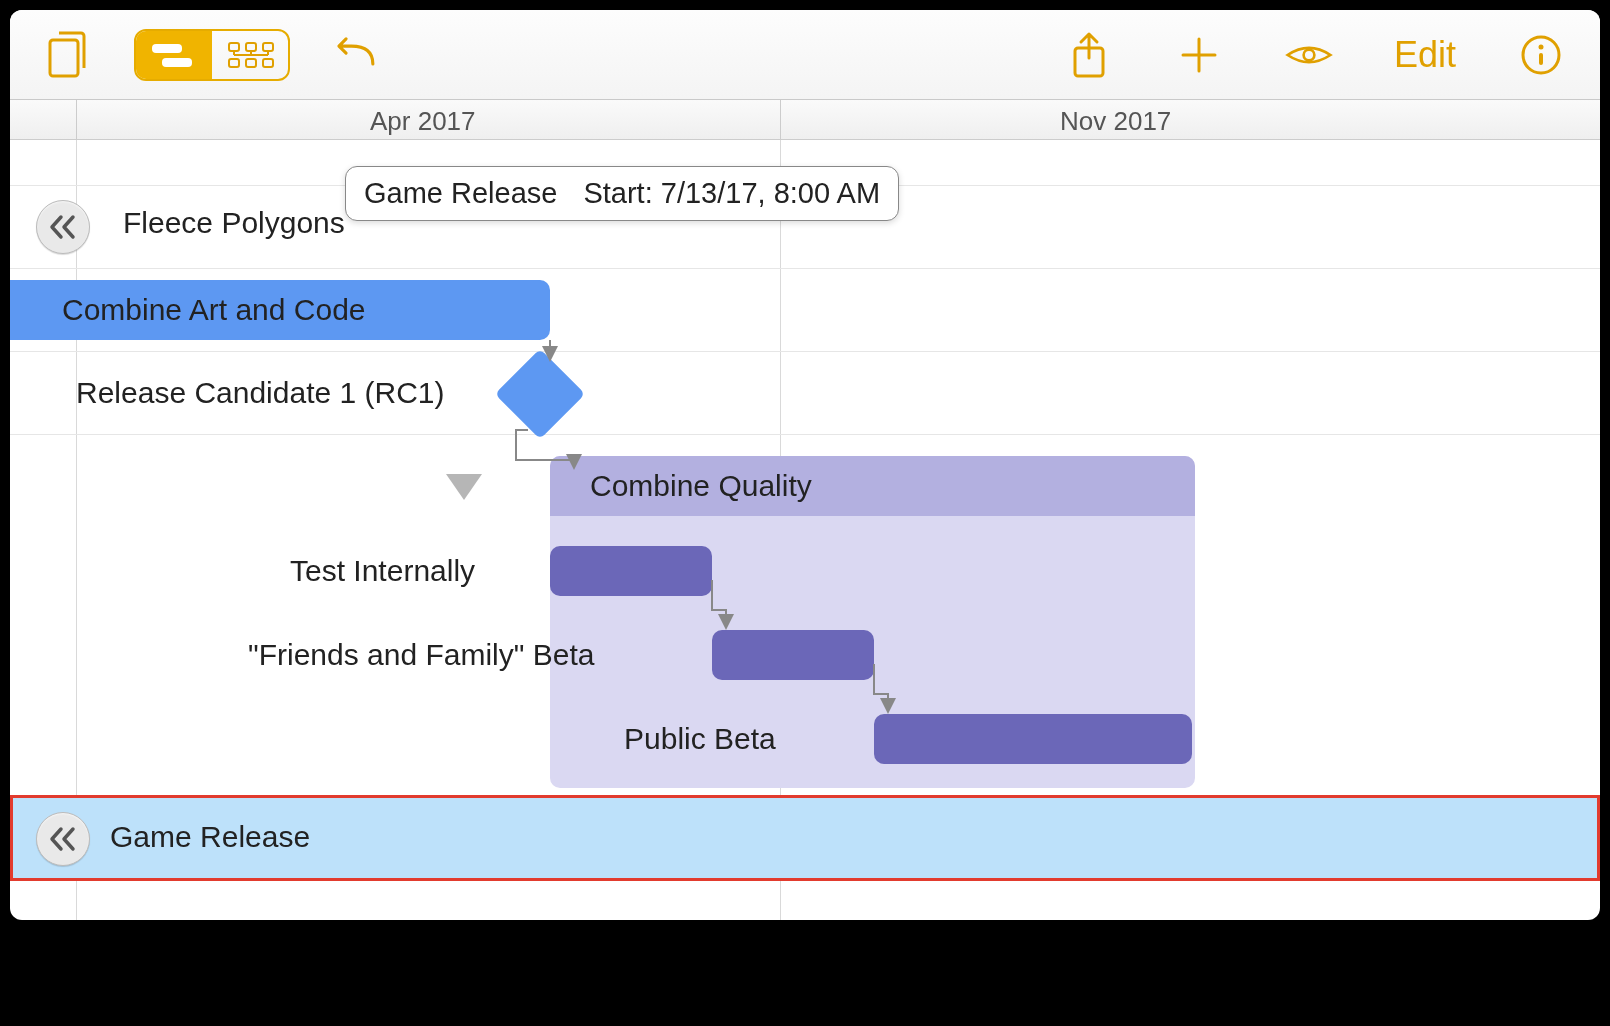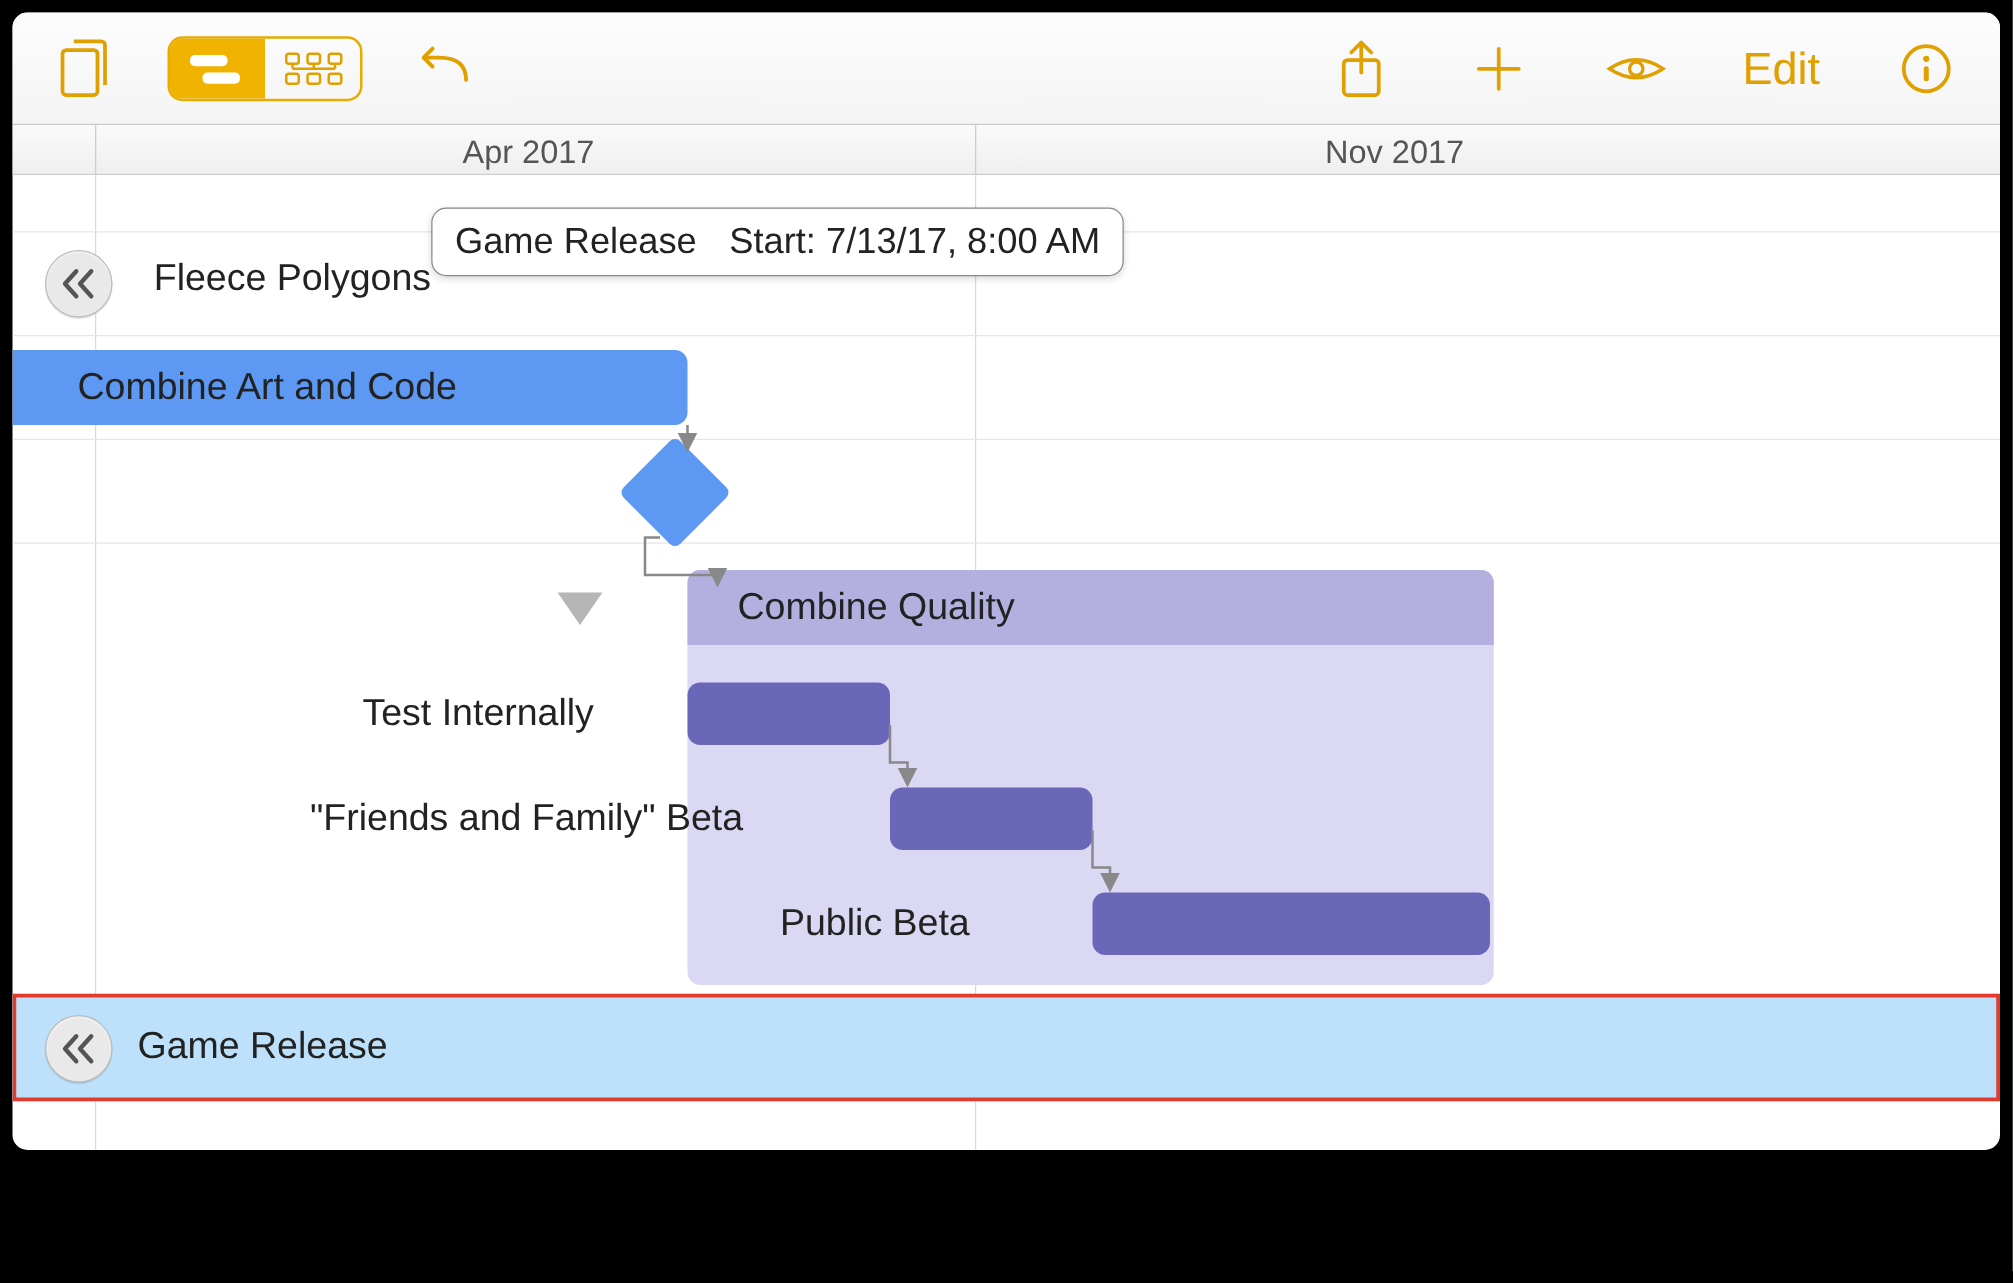--- a/index.html
+++ b/index.html
@@ -149,20 +149,21 @@
 
     <div class="tooltip" style="left:335px; top:26px;">
       <span>Game Release</span>
       <span>Start: 7/13/17, 8:00 AM</span>
     </div>
 
     <div class="bar blue" style="left:0; top:140px; width:540px; height:60px; display:flex; align-items:center; padding-left:52px; border-radius:0 10px 10px 0;">
       <span class="row-label" style="position:static; color:#222;">Combine Art and Code</span>
     </div>
 
+    <div class="row-label" style="left:66px; top:236px;">Release Candidate 1 (RC1)</div>
     <div class="diamond" style="left:498px; top:222px;"></div>
 
     <div class="triangle" style="left:436px; top:334px;"></div>
     <div class="group-container" style="left:540px; top:316px; width:645px; height:332px;">
       <div class="group-header">
         <span>Combine Quality</span>
       </div>
     </div>
 
     <div class="row-label" style="left:280px; top:414px;">Test Internally</div>

